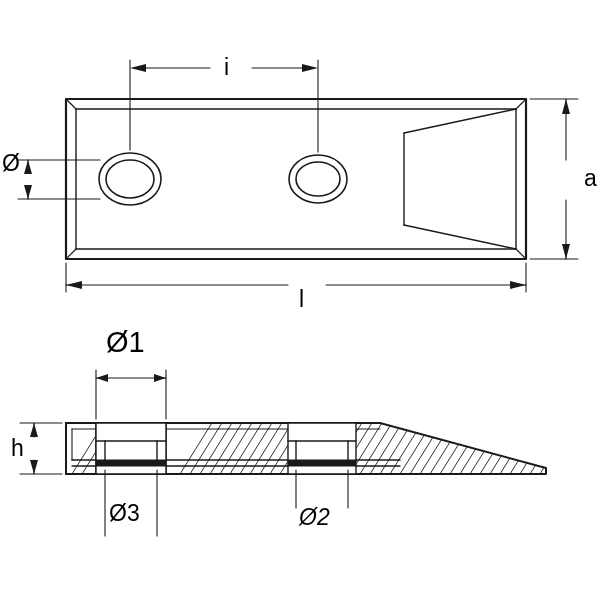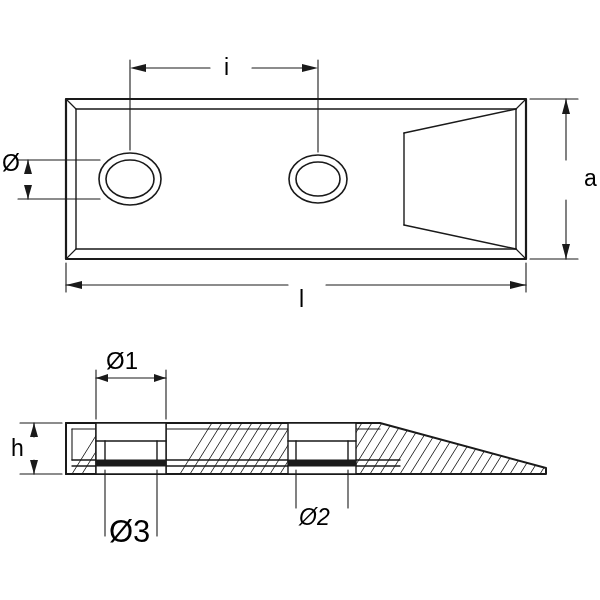--- a/index.html
+++ b/index.html
@@ -223,18 +223,18 @@
         <path d="M 348 470 L 348 508"></path>
       </g>
 
     </g>
   </svg>
 
   <div class="lbl" style="left:224px; top:56px; font-size:23px;">i</div>
   <div class="lbl" style="left:2px; top:152px; font-size:23px;">Ø</div>
   <div class="lbl" style="left:584px; top:167px; font-size:23px;">a</div>
   <div class="lbl" style="left:299px; top:288px; font-size:23px;">l</div>
-  <div class="lbl" style="left:106px; top:349px; font-size:24px;">Ø1</div>
+  <div class="lbl" style="left:106px; top:328px; font-size:29px;">Ø1</div>
   <div class="lbl" style="left:11px; top:437px; font-size:23px;">h</div>
-  <div class="lbl" style="left:109px; top:516px; font-size:31px;">Ø3</div>
+  <div class="lbl" style="left:109px; top:502px; font-size:23px;">Ø3</div>
   <div class="lbl" style="left:299px; top:506px; font-size:23px;font-style:italic;">Ø2</div>
 
 </div>
 
 </body></html>

